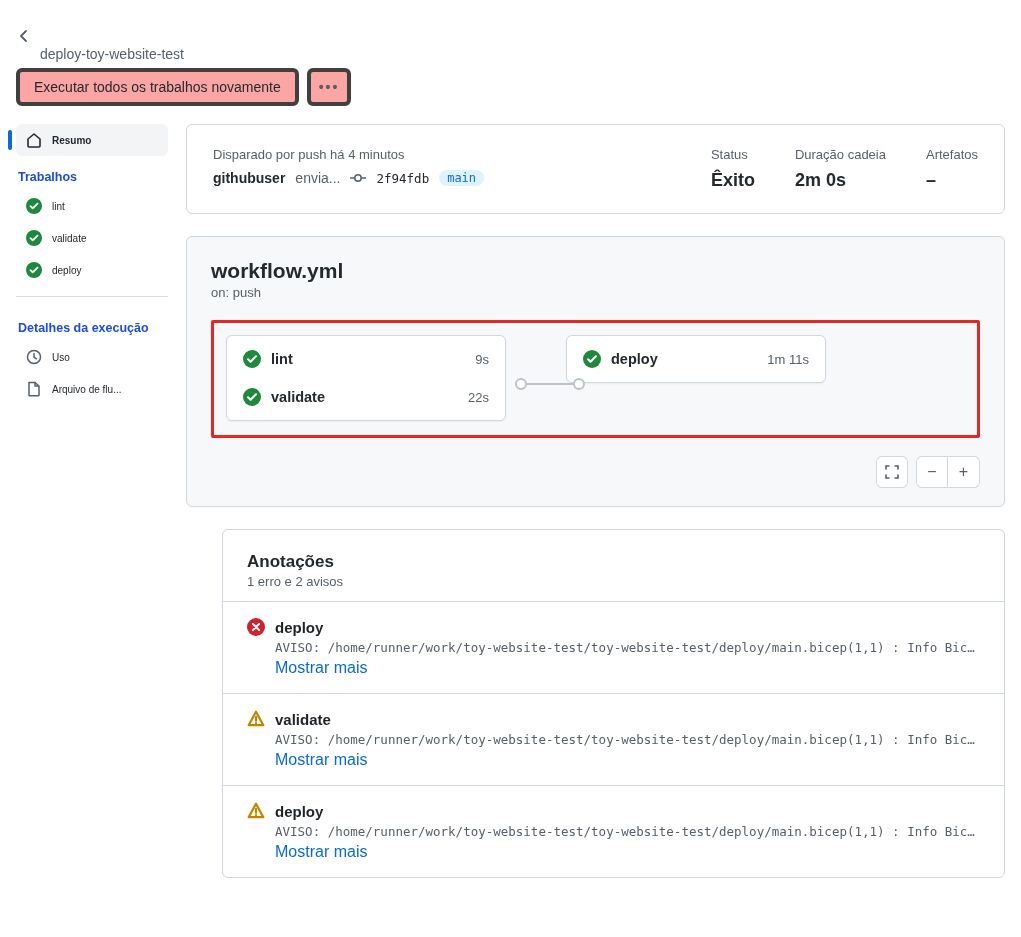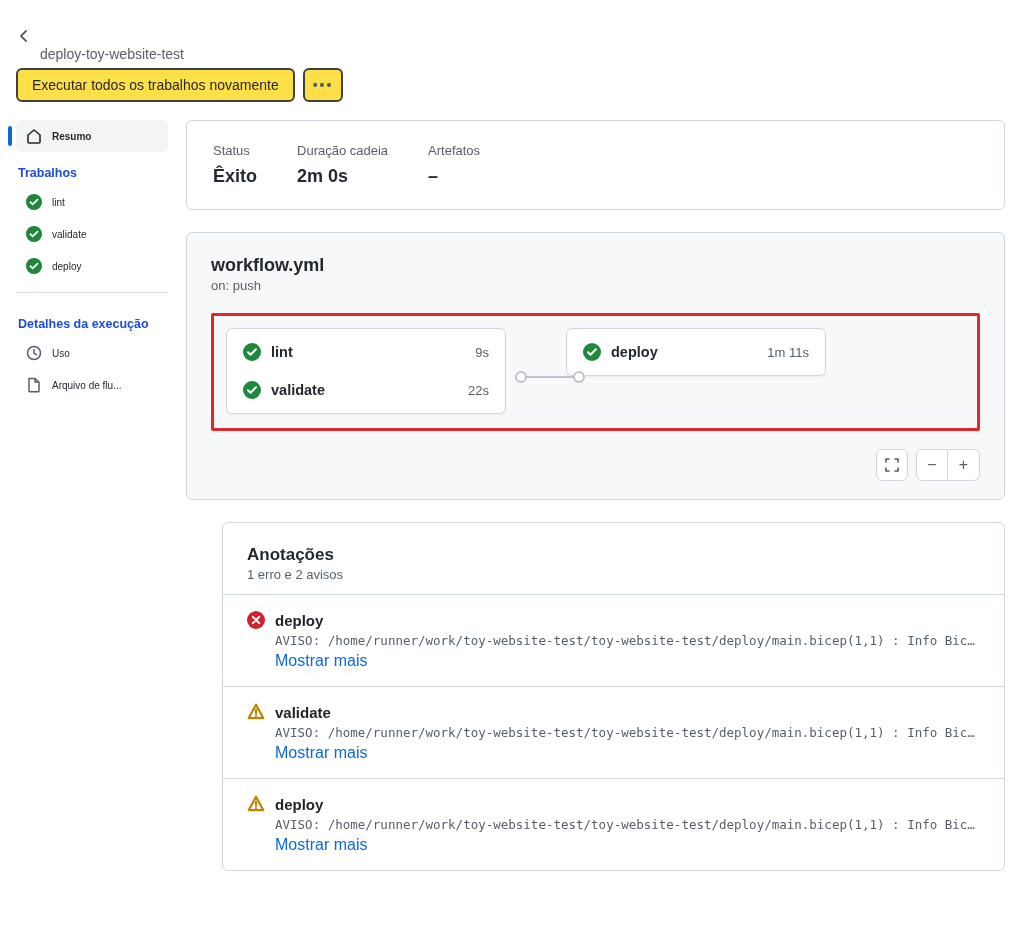--- a/index.html
+++ b/index.html
@@ -18,21 +18,21 @@
   .breadcrumb a { color: #57606a; text-decoration: none; margin-top: 36px; }
   .title-row {
     display: flex; align-items: center; justify-content: space-between;
     padding: 4px 0 18px;
   }
   .title-left { display: flex; align-items: center; gap: 10px; }
   .title-left h1 { font-size: 24px; font-weight: 600; margin: 0; }
   .title-left .num { color: #6e7781; font-weight: 400; font-size: 22px; }
   .title-actions { display: flex; gap: 8px; }
   .btn {
-    background: #fde047; border: 2px solid #404040; border-radius: 6px;
+    background: #fca5a5; border: 4px solid #404040; border-radius: 6px;
     padding: 7px 14px; font-size: 14px; color: #24292f; cursor: pointer;
     display: inline-flex; align-items: center; justify-content: center;
   }
   .btn.kebab { padding: 7px 8px; color: #57606a; }
   .kebab-dots { letter-spacing: 2px; font-weight: 700; }
 
   .layout { display: flex; gap: 18px; }
   .sidebar { width: 152px; flex-shrink: 0; }
   .side-item {
     display: flex; align-items: center; gap: 10px;
@@ -67,21 +67,21 @@
   }
   .branch-badge {
     background:#ddf4ff; color:#0969da; border-radius:12px;
     padding:1px 8px; font-family: ui-monospace, monospace; font-size:12px;
   }
 
   .workflow-card {
     background: #f6f8fa; border:1px solid #d0d7de; border-radius:6px;
     padding: 22px 24px 18px; position: relative;
   }
-  .wf-title { font-size: 18px; font-weight: 700; margin:0 0 2px; }
+  .wf-title { font-size: 21px; font-weight: 700; margin:0 0 2px; }
   .wf-sub { font-size: 13px; color: #57606a; margin-bottom: 20px; }
   .wf-graph-wrap {
     border: 3px solid #e32626; padding: 12px 12px 14px; border-radius: 2px;
     position: relative;
   }
   .wf-graph { display:flex; align-items:flex-start; gap:60px; position: relative; }
   .job-box {
     background:#fff; border:1px solid #d0d7de; border-radius:6px;
     padding: 4px 0; min-width: 280px;
     box-shadow: 0 1px 2px rgba(27,31,36,0.05);
@@ -255,20 +255,34 @@
             </svg>
           </span>
         <span>Arquivo de flu...</span>
       </div>
     </nav>
 
     <div class="main">
 
       <div class="card summary-card">
         <div class="summary-grid">
+          <div class="sg-col" style="flex:1.4">
+            <div class="sg-label">Disparado por push há 4 minutos</div>
+            <div class="trigger-row">
+              <span style="font-weight:600">githubuser</span>
+              <span style="color:#57606a">envia...</span>
+              <span class="ic sm">
+                  <svg viewBox="0 0 16 16">
+                    <use href="#i-commit"></use>
+                  </svg>
+                </span>
+              <span class="commit-badge">2f94fdb</span>
+              <span class="branch-badge">main</span>
+            </div>
+          </div>
           <div class="sg-col">
             <div class="sg-label">Status</div>
             <div class="sg-value">Êxito</div>
           </div>
           <div class="sg-col">
             <div class="sg-label">Duração cadeia</div>
             <div class="sg-value">2m 0s</div>
           </div>
           <div class="sg-col">
             <div class="sg-label">Artefatos</div>

